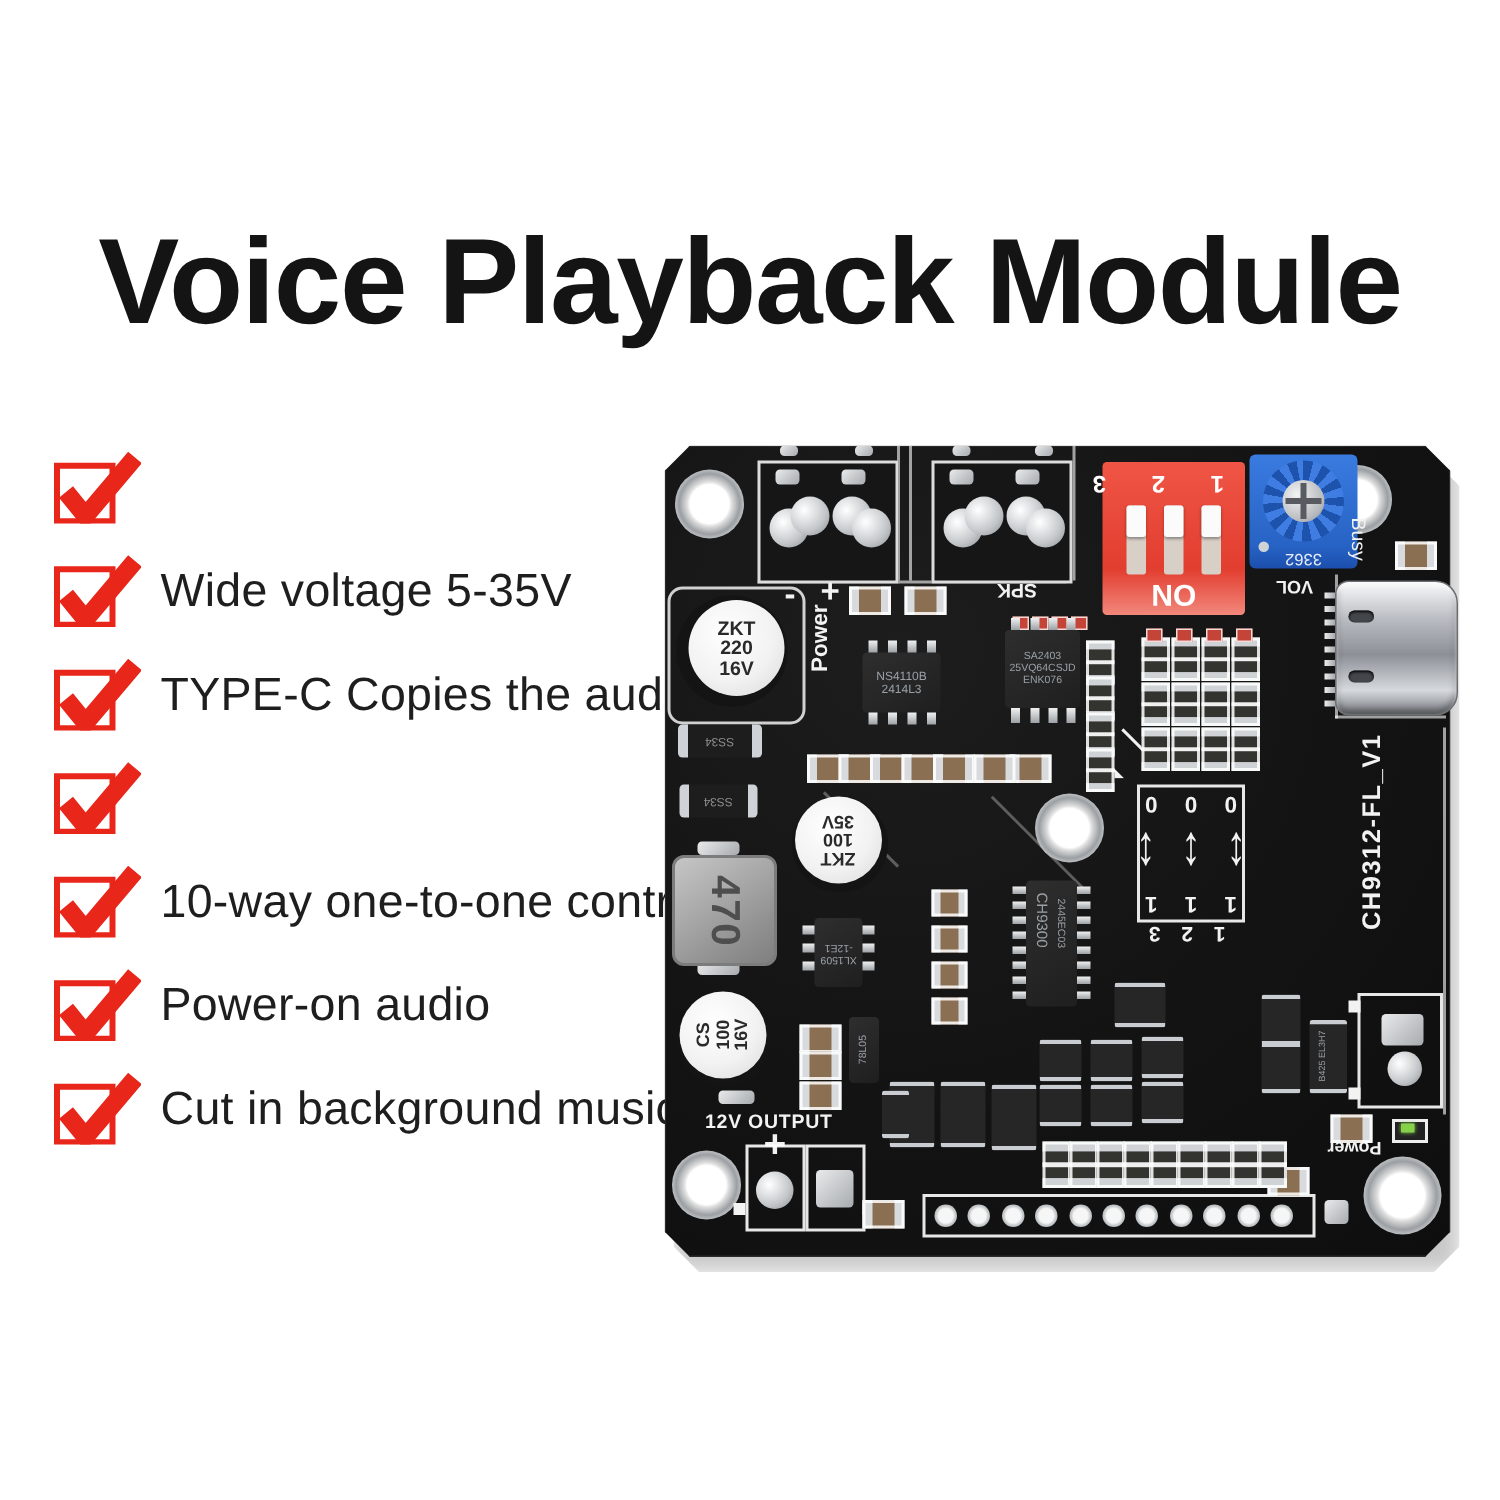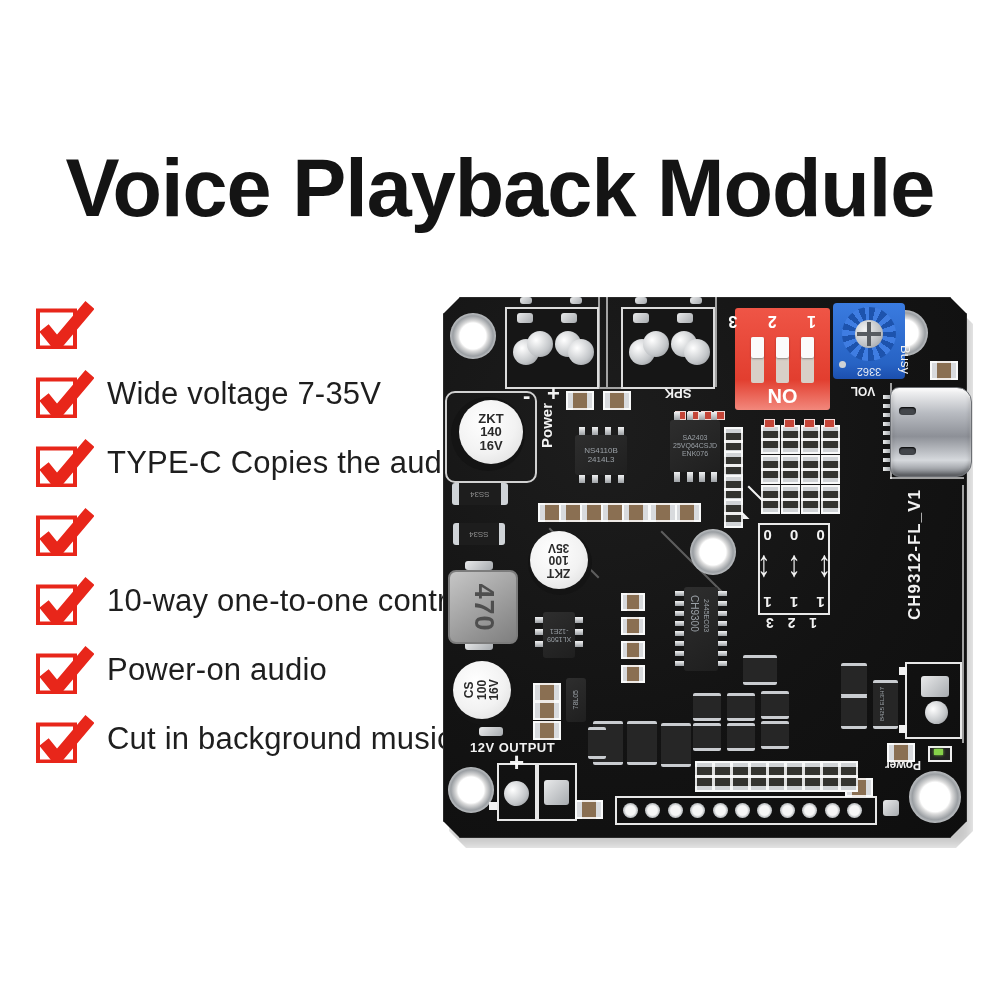--- a/index.html
+++ b/index.html
@@ -119,21 +119,21 @@
       <rect x="2" y="9.5" width="37" height="37" fill="#ffffff" stroke="#e8261a" stroke-width="4"></rect>
       <polyline points="8,27 21,43 54,4" fill="none" stroke="#e8261a" stroke-width="12" stroke-linejoin="miter"></polyline>
     </svg>
   </div>
 
   <div class="feature-row">
     <svg width="58" height="48" viewBox="0 0 58 48">
       <rect x="2" y="9.5" width="37" height="37" fill="#ffffff" stroke="#e8261a" stroke-width="4"></rect>
       <polyline points="8,27 21,43 54,4" fill="none" stroke="#e8261a" stroke-width="12" stroke-linejoin="miter"></polyline>
     </svg>
-    <span class="feature-label">Wide voltage 7-35V</span>
+    <span class="feature-label">Wide voltage 5-35V</span>
   </div>
 
   <div class="feature-row">
     <svg width="58" height="48" viewBox="0 0 58 48">
       <rect x="2" y="9.5" width="37" height="37" fill="#ffffff" stroke="#e8261a" stroke-width="4"></rect>
       <polyline points="8,27 21,43 54,4" fill="none" stroke="#e8261a" stroke-width="12" stroke-linejoin="miter"></polyline>
     </svg>
     <span class="feature-label">TYPE-C Copies the audio</span>
   </div>
 
@@ -245,21 +245,21 @@
     <div class="abs white b v-up" style="left:95px;top:106px;font-size:15px">Power</div>
     <div class="abs white b" style="left:80px;top:86px;font-size:22px">-</div>
     <div class="abs white b" style="left:104px;top:84px;font-size:22px">+</div>
     <div class="abs white b rot180 t13" style="left:215px;top:89px;width:40px;text-align:center">SPK</div>
 
     <div class="silkbox" style="left:2px;top:94px;width:88px;height:88px"></div>
     <div class="cap" style="left:8px;top:100px;width:74px;height:74px">
       <div class="cap-top" style="left:8px;top:3px;width:64px;height:64px">
         <div class="cap-text">
           <div>ZKT</div>
-          <div>140</div>
+          <div>220</div>
           <div>16V</div>
         </div>
       </div>
     </div>
 
     <div class="cap" style="left:85px;top:234px;width:64px;height:64px">
       <div class="cap-top" style="left:2px;top:0;width:58px;height:58px">
         <div class="cap-text rot180" style="font-size:12px">
           <div>ZKT</div>
           <div>100</div>

